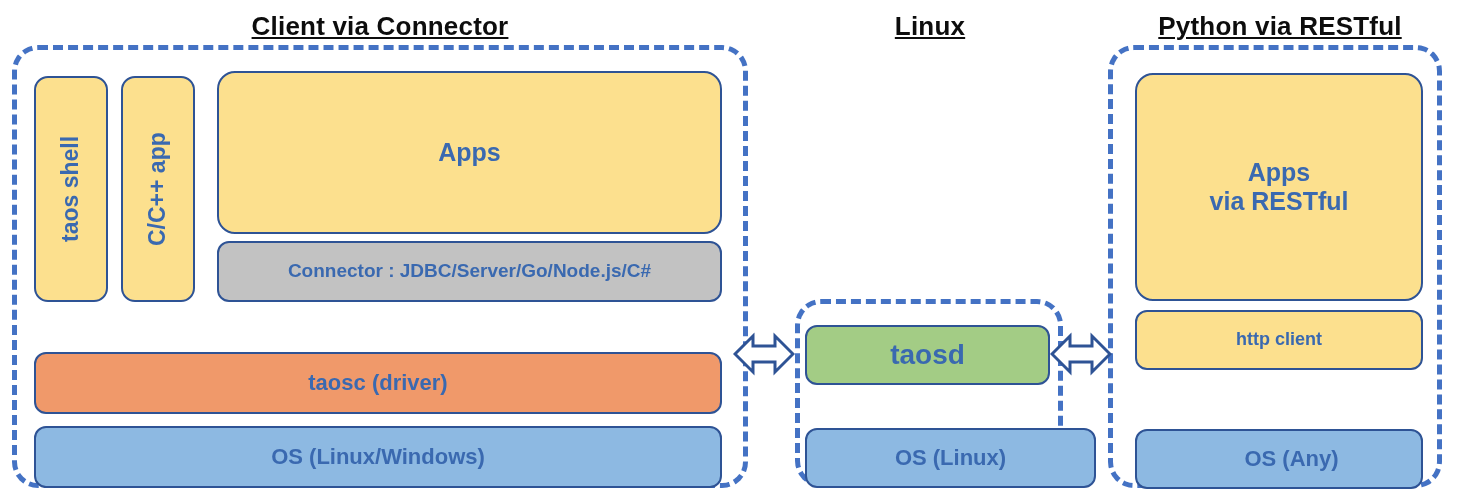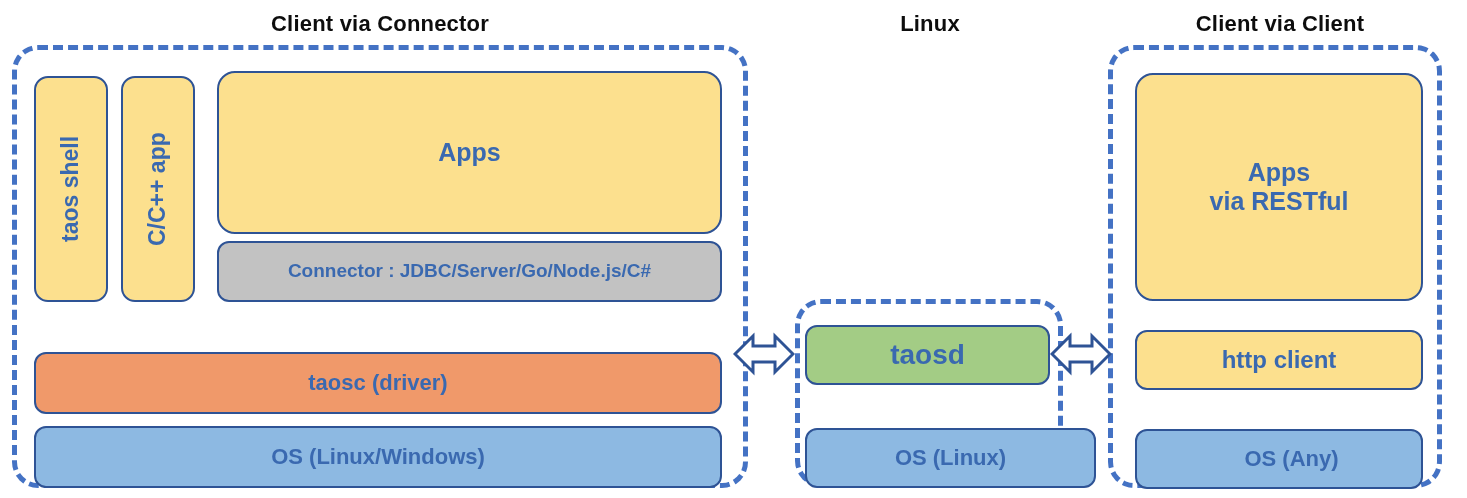--- a/index.html
+++ b/index.html
@@ -16,25 +16,26 @@
     height: 498px;
     background: #ffffff;
     overflow: hidden;
   }
 
   
   .section-title {
     position: absolute;
     font-family: "Liberation Sans", sans-serif;
     font-weight: bold;
-    font-size: 22px;
+    font-size: 26px;
     color: #0d0d0d;
     text-align: center;
     white-space: nowrap;
     letter-spacing: 0.2px;
+    text-decoration: underline;
   }
   #title-connector { left: 150px; top: 11px; width: 460px; }
   #title-server    { left: 800px; top: 11px; width: 260px; }
   #title-restful   { left: 1110px; top: 11px; width: 340px; }
 
   
   .dashed-group {
     position: absolute;
     border: 5px dashed #4472C4;
     border-radius: 26px;
@@ -79,21 +80,21 @@
   #box-connector   { left: 217px; top: 241px; width: 505px; height: 61px;  font-size: 19px; }
   #box-taosc       { left: 34px;  top: 320px; width: 688px; height: 62px;  font-size: 22px; margin-top: 32px; }
   #box-os-left     { left: 34px;  top: 398px; width: 688px; height: 62px;  font-size: 22px; }
 
   
   #box-taosd       { left: 805px; top: 325px; width: 245px; height: 60px; font-size: 28px; }
   #box-os-server   { left: 805px; top: 400px; width: 291px; height: 60px; font-size: 22px; }
 
   
   #box-apps-rest   { left: 1135px; top: 73px;  width: 288px; height: 228px; font-size: 25px; border-radius: 18px; }
-  #box-http-client { left: 1135px; top: 330px; width: 288px; height: 60px;  font-size: 24px; }
+  #box-http-client { left: 1135px; top: 310px; width: 288px; height: 60px;  font-size: 18px; }
   #box-os-right    { left: 1135px; top: 401px; width: 288px; height: 60px;  font-size: 22px; padding-left: 25px; }
 
   
   .arrow {
     position: absolute;
     width: 62px;
     height: 58px;
   }
   #arrow-left  { left: 733px;  top: 325px; }
   #arrow-right { left: 1050px; top: 325px; }
@@ -101,21 +102,21 @@
 </style>
 </head>
 <body>
 
 <div id="canvas">
 
   <div class="section-title" id="title-connector">Client via Connector</div>
 
   <div class="section-title" id="title-server">Linux</div>
 
-  <div class="section-title" id="title-restful">Client via Client</div>
+  <div class="section-title" id="title-restful">Python via RESTful</div>
 
   <div class="dashed-group" id="group-connector"></div>
 
   <div class="dashed-group" id="group-server"></div>
 
   <div class="dashed-group" id="group-restful"></div>
 
   <div class="box yellow vertical" id="box-taos-shell">taos shell</div>
 
   <div class="box yellow vertical" id="box-cpp-app">C/C++ app</div>

